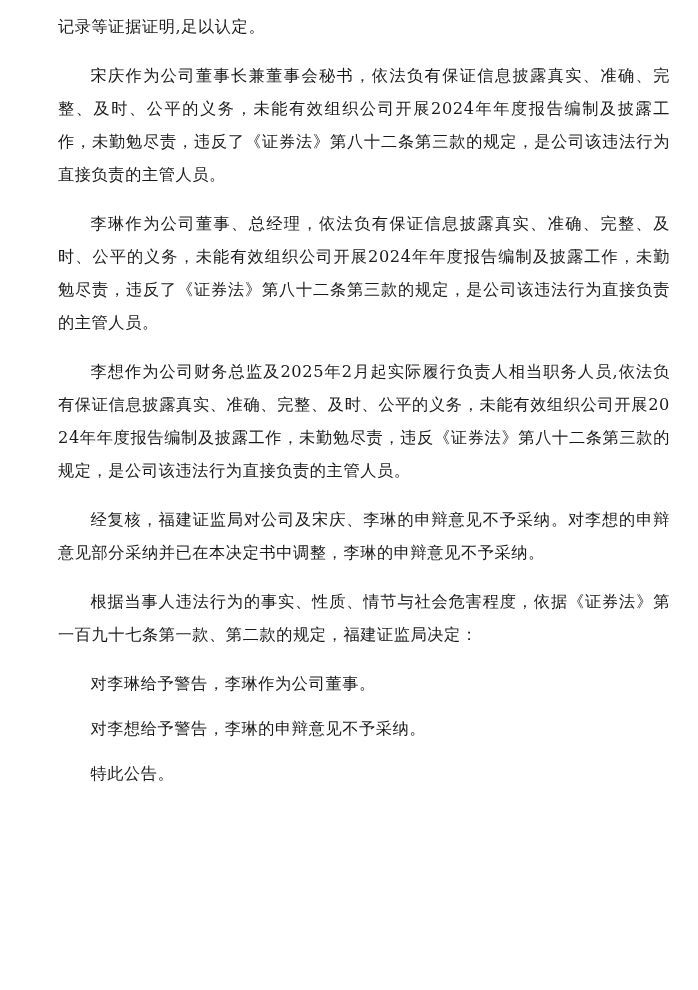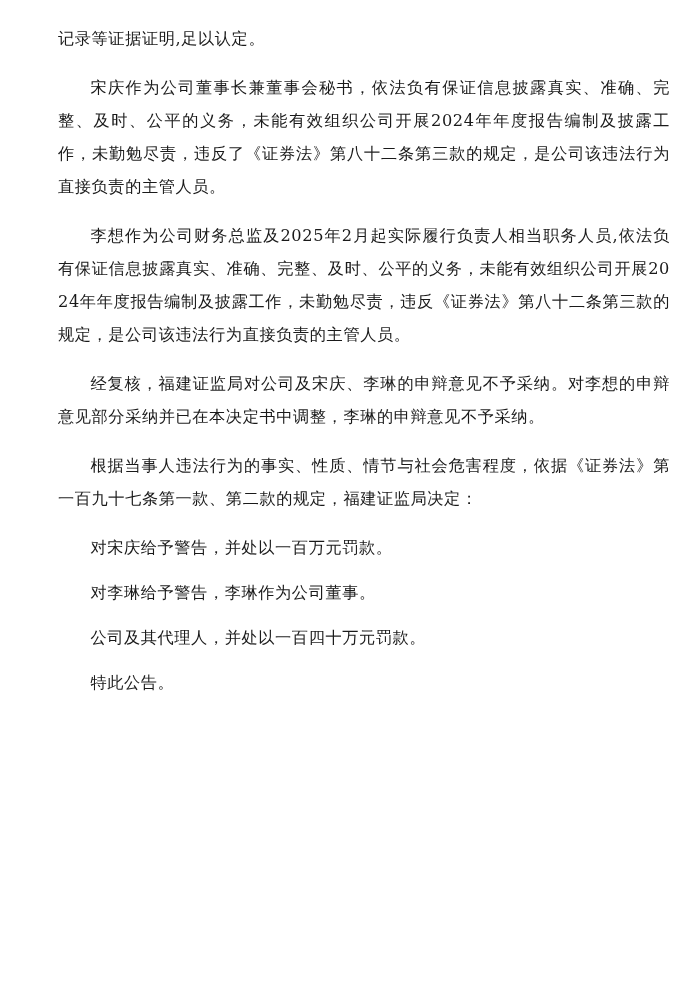--- a/index.html
+++ b/index.html
@@ -15,41 +15,41 @@
       font-family: "DejaVu Serif", "Liberation Serif", serif;
       color: #1a1a1a;
     }
     .page {
       position: absolute;
       left: 58px;
       top: 10px;
       width: 612px;
     }
     .para {
-      margin: 12px 0 16px 0;
+      margin: 0 0 16px 0;
       font-size: 16.2px;
       line-height: 33px;
       letter-spacing: 0.6px;
       text-align: justify;
       text-justify: inter-character;
       word-break: break-all;
     }
     .para.indent {
       text-indent: 2em;
     }
     .para.short {
       margin-bottom: 12px;
     }
   </style>
 </head>
 <body>
 
 <div class="page">
   <p class="para">记录等证据证明,足以认定。</p>
   <p class="para indent">宋庆作为公司董事长兼董事会秘书，依法负有保证信息披露真实、准确、完整、及时、公平的义务，未能有效组织公司开展2024年年度报告编制及披露工作，未勤勉尽责，违反了《证券法》第八十二条第三款的规定，是公司该违法行为直接负责的主管人员。</p>
+  <p class="para indent">李琳作为公司董事、总经理，依法负有保证信息披露真实、准确、完整、及时、公平的义务，未能有效组织公司开展2024年年度报告编制及披露工作，未勤勉尽责，违反了《证券法》第八十二条第三款的规定，是公司该违法行为直接负责的主管人员。</p>
   <p class="para indent">李想作为公司财务总监及2025年2月起实际履行负责人相当职务人员,依法负有保证信息披露真实、准确、完整、及时、公平的义务，未能有效组织公司开展2024年年度报告编制及披露工作，未勤勉尽责，违反《证券法》第八十二条第三款的规定，是公司该违法行为直接负责的主管人员。</p>
   <p class="para indent">经复核，福建证监局对公司及宋庆、李琳的申辩意见不予采纳。对李想的申辩意见部分采纳并已在本决定书中调整，李琳的申辩意见不予采纳。</p>
   <p class="para indent">根据当事人违法行为的事实、性质、情节与社会危害程度，依据《证券法》第一百九十七条第一款、第二款的规定，福建证监局决定：</p>
-  <p class="para indent short">对宋庆给予警告，并处以一百万元罚款。</p>
   <p class="para indent short">对李琳给予警告，李琳作为公司董事。</p>
-  <p class="para indent short">公司及其代理人，并处以一百四十万元罚款。</p>
+  <p class="para indent short">对李想给予警告，李琳的申辩意见不予采纳。</p>
   <p class="para indent short">特此公告。</p>
 </div>
 
 </body></html>

